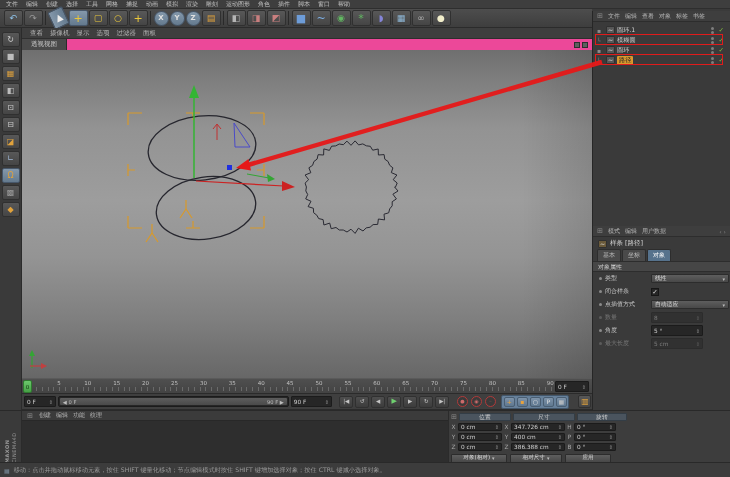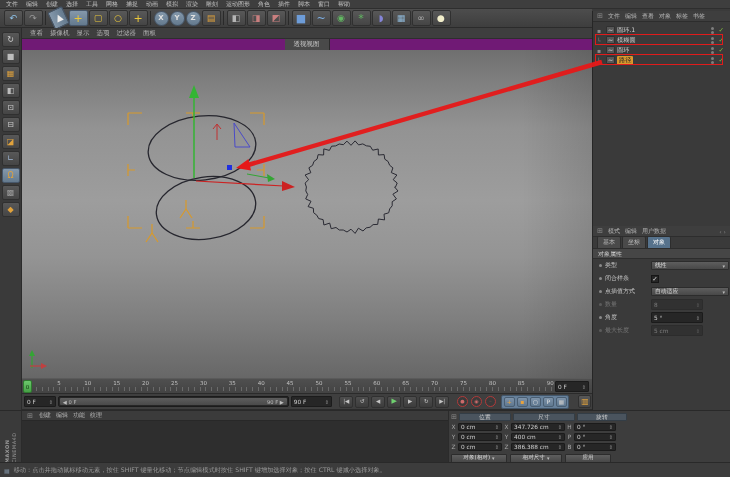--- a/index.html
+++ b/index.html
@@ -29,21 +29,21 @@
   .ico.div { width:1px; height:14px; padding:0; margin:0 2px; background:#2a2a2a; border:none; border-radius:0; }
   
   .leftbar { position:absolute; left:0; top:28px; width:22px; height:382px;
     background:#3a3a3a; border-right:1px solid #2b2b2b;
     display:flex; flex-direction:column; align-items:center; padding-top:3px; }
   .leftbar .ico { width:18px; height:15px; margin:1px 0; font-size:8px; }
   
   .viewport { position:absolute; left:22px; top:28px; width:570px; height:350px; }
   .vp-menu { height:11px; background:#3e3e3e; display:flex; align-items:center;
     gap:7px; padding-left:8px; font-size:6.5px; color:#b5b5b5; border-bottom:1px solid #2e2e2e; }
-  .vp-tabs { height:11px; background:#701a75; display:flex; align-items:center;flex-direction:column; }
+  .vp-tabs { height:11px; background:#ec4899; display:flex; align-items:center; }
   .vp-tab { height:11px; line-height:11px; padding:0 9px; background:#494949;
     color:#c8c8c8; font-size:6.5px; border-right:1px solid #2b2b2b; }
   .vp-corner { margin-left:auto; margin-right:4px; display:flex; gap:2px; }
   .vp-corner i { width:6px; height:6px; background:#5f5f5f; border:1px solid #2e2e2e; display:block; }
   .vp-canvas { position:relative; height:328px;
     background:linear-gradient(180deg,#6f6f6f 0%,#7e7e7e 9%,#939393 24%,#9d9d9d 46%,#949494 63%,#7f7f7f 82%,#676767 100%); }
   .vp-canvas:after { content:""; position:absolute; right:0; top:0; bottom:0; width:70px;
     background:linear-gradient(90deg,rgba(0,0,0,0),rgba(0,0,0,.12)); }
   .vp-canvas svg { position:absolute; left:0; top:0; }
   
@@ -434,20 +434,24 @@
 
     <div class="attr-menu">
       <span class="grip">⊞</span>
       <span class="mlist">
           <span class="mi">模式</span>
           <span class="mi">编辑</span>
           <span class="mi">用户数据</span>
         </span>
       <span style="margin-left:auto;color:#8a8a8a">‹ ›</span>
     </div>
+    <div class="attr-title">
+      <span class="om-ico">~</span>
+      <span>样条 [路径]</span>
+    </div>
     <div class="attr-tabs">
       <span class="a-tab">基本</span>
       <span class="a-tab">坐标</span>
       <span class="a-tab active">对象</span>
     </div>
     <div class="attr-section">对象属性</div>
 
     <div class="a-row">
       <i class="dot"></i>
       <span class="a-lab">类型</span>

